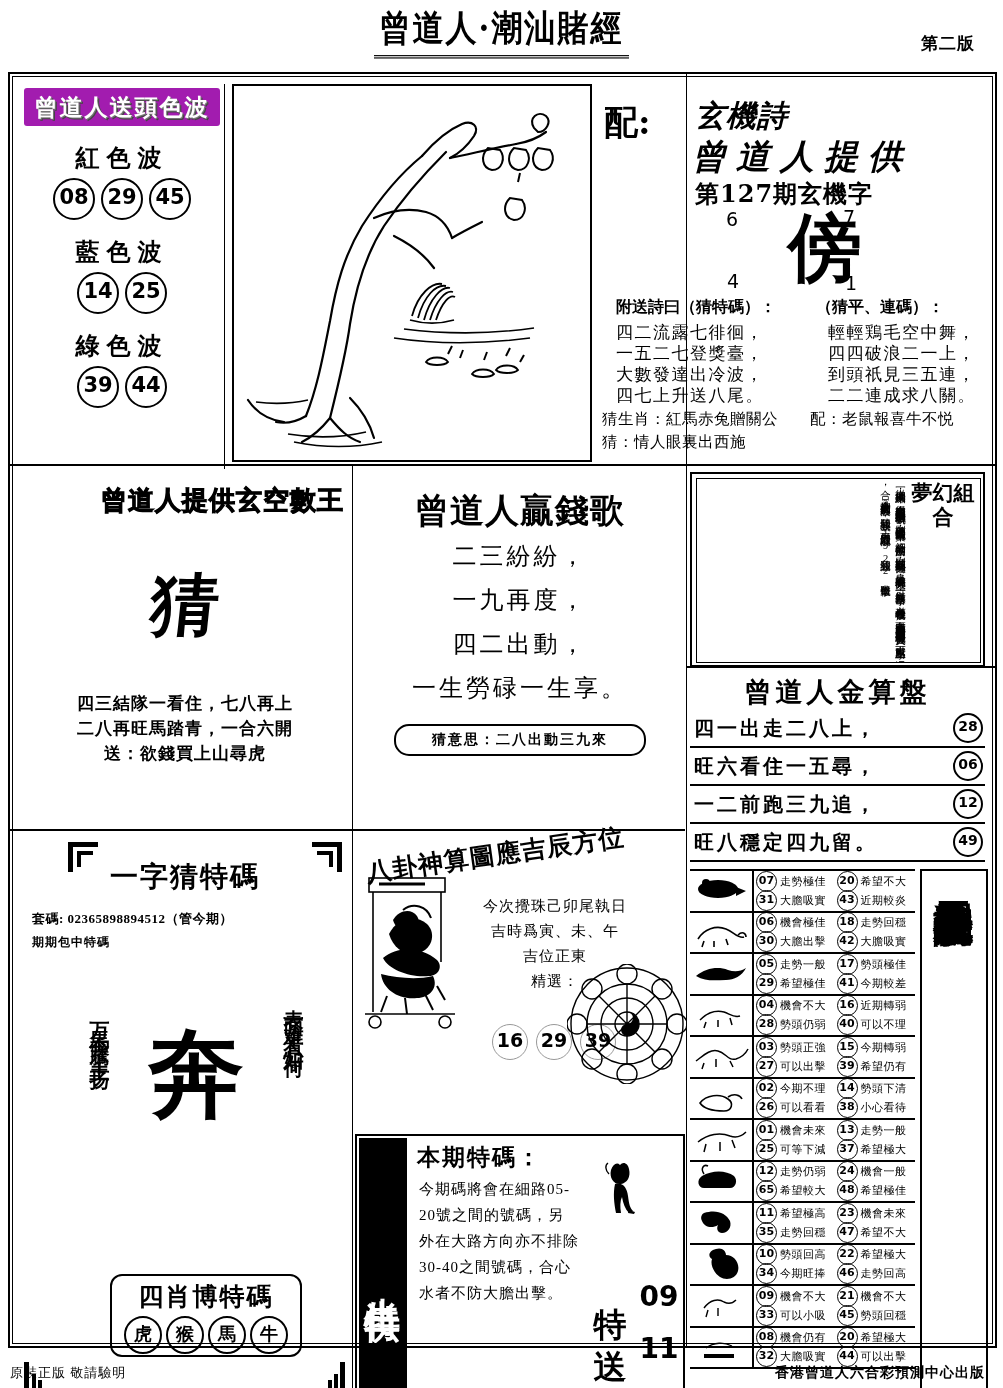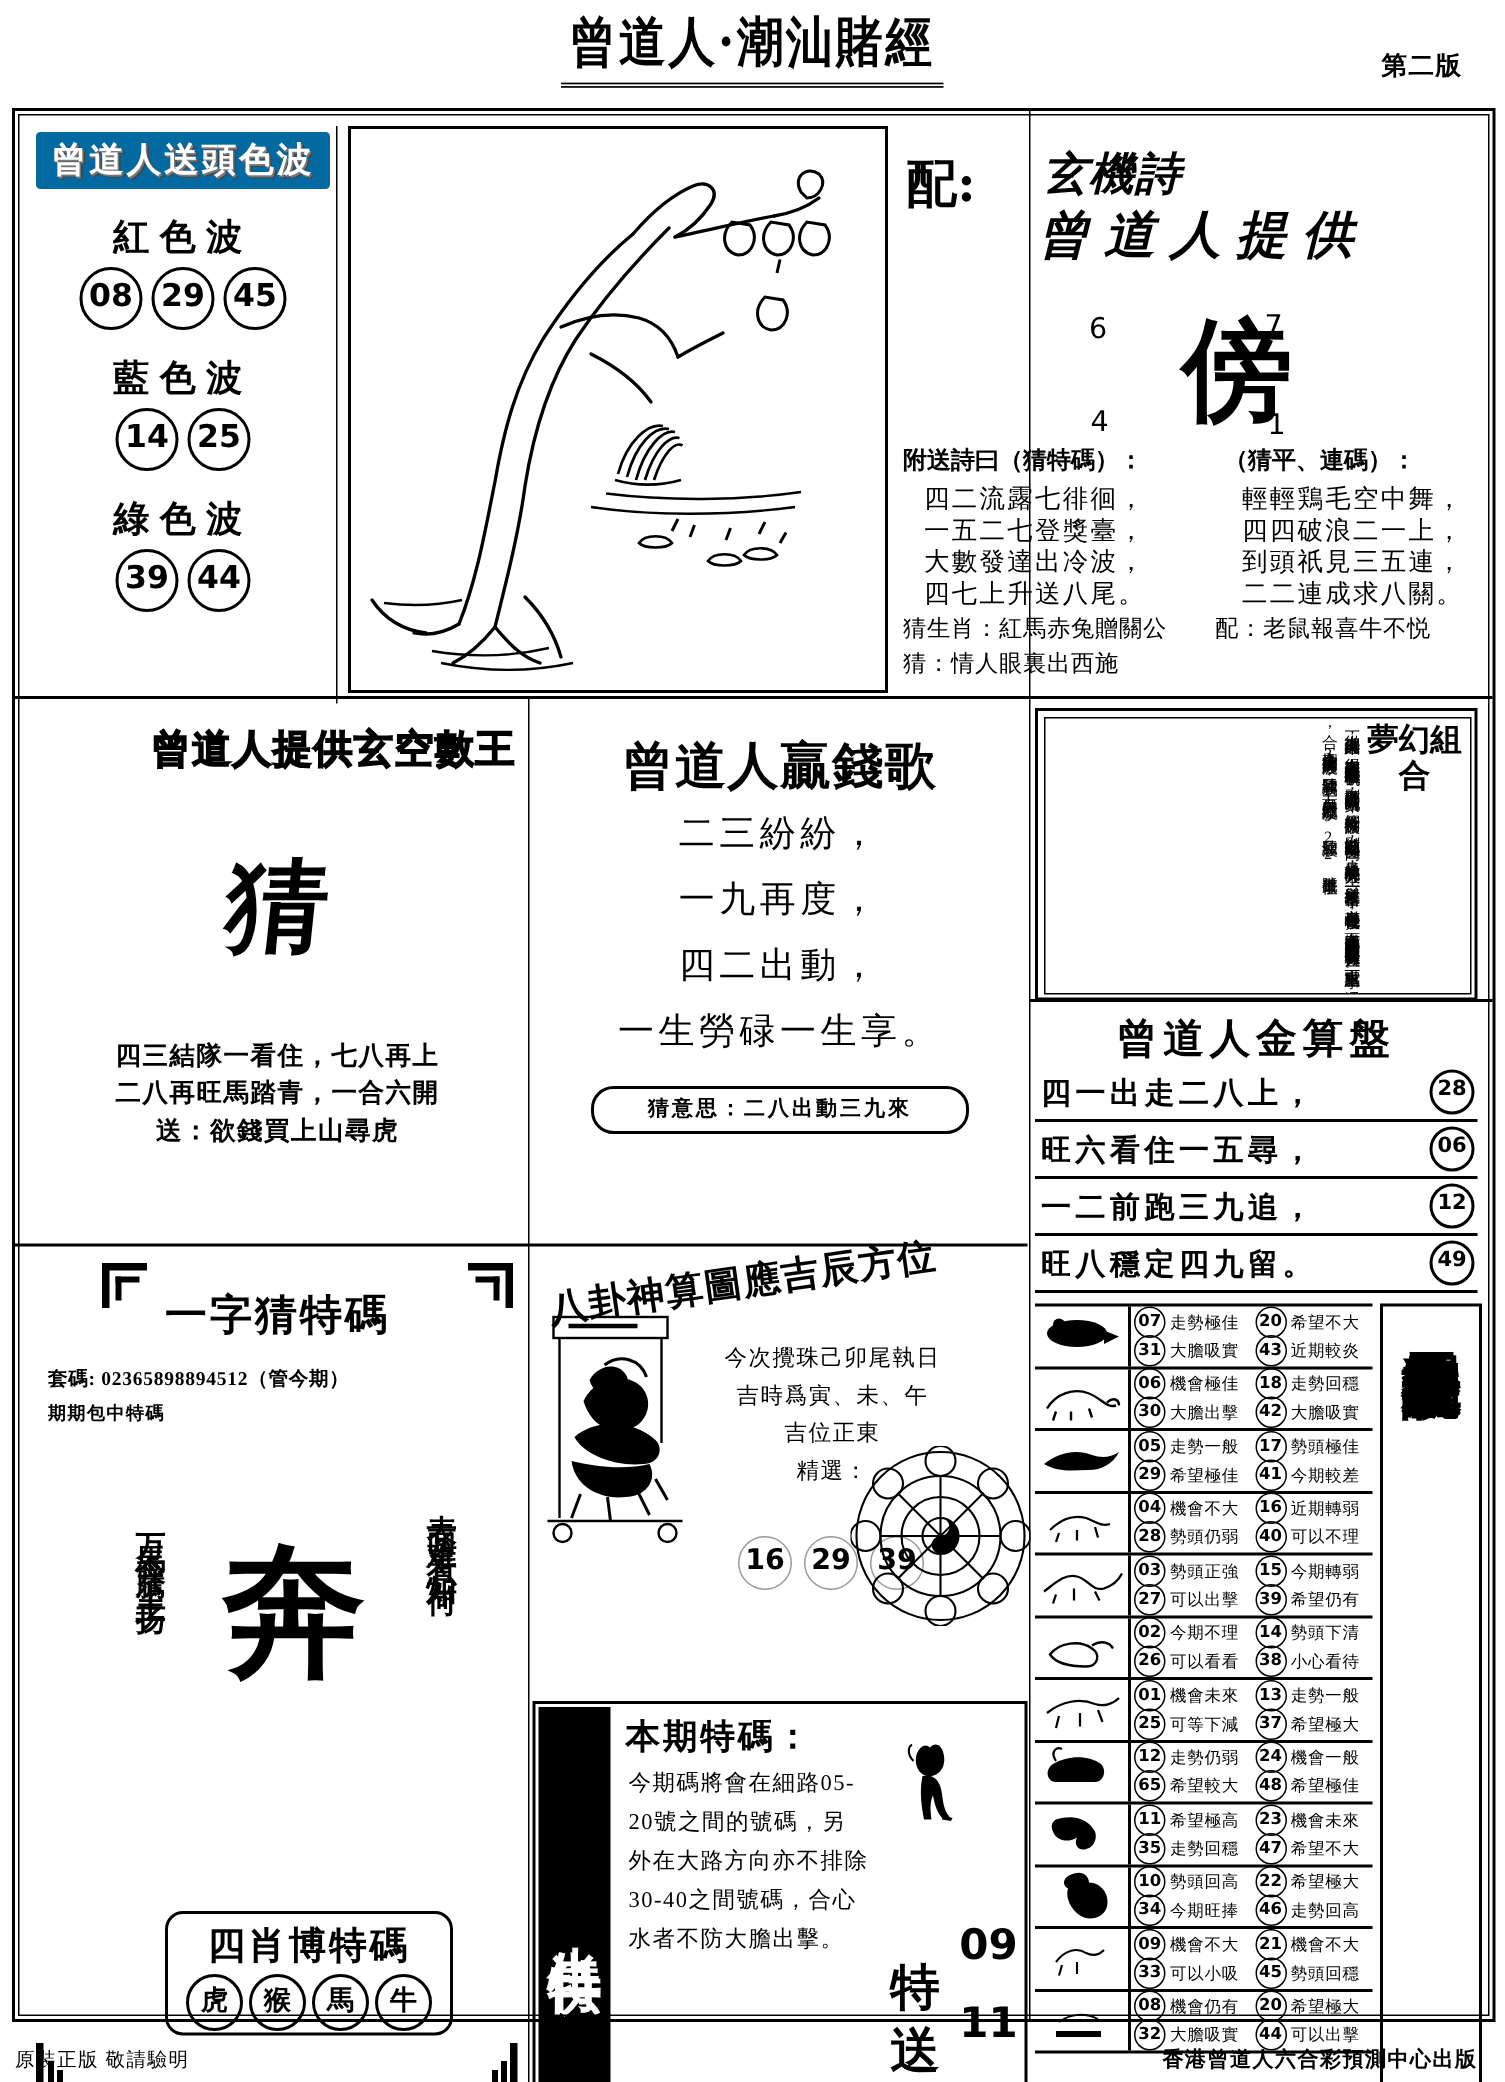--- a/index.html
+++ b/index.html
@@ -37,21 +37,21 @@
     display:inline-block;border:1.6px solid #000;border-radius:50%;
     width:19px;height:19px;line-height:17px;text-align:center;
     font-size:11px;font-weight:bold;font-family:"DejaVu Sans",sans-serif;
     vertical-align:middle;
   }
 
   
   #waves{left:10px;top:10px;width:205px;height:385px;border-right:1px solid #000;}
   #waves-banner{
     margin:4px auto 0 auto;width:196px;height:38px;
-    background:#0369a1;color:#fff;text-align:center;line-height:38px;
+    background:#a21caf;color:#fff;text-align:center;line-height:38px;
     font-size:23px;font-weight:bold;letter-spacing:2px;
     font-family:"DejaVu Serif",serif;
     border-radius:3px;
     text-shadow:1px 1px 0 #777, 2px 2px 0 #444;
   }
   .wave-label{font-size:24px;font-weight:bold;letter-spacing:7px;margin:16px 0 4px 0;text-align:center;}
   .wave-row{text-align:center;}
 
   
   #pic{left:222px;top:10px;width:360px;height:378px;border:2px solid #000;background:#fff;}
@@ -62,21 +62,21 @@
   #o-xuanji{position:absolute;left:95px;top:14px;font-size:30px;font-weight:bold;letter-spacing:1px;font-style:italic;font-family:"DejaVu Serif",serif;}
   #o-provide{position:absolute;left:92px;top:52px;font-size:34px;font-weight:bold;letter-spacing:10px;font-style:italic;font-family:"DejaVu Serif",serif;}
   #o-issue{position:absolute;left:95px;top:96px;font-size:24px;font-weight:bold;letter-spacing:1px;font-family:"DejaVu Serif",serif;}
   #o-bigchar{position:absolute;left:140px;top:120px;width:170px;text-align:center;font-size:74px;font-weight:bold;line-height:90px;font-family:"DejaVu Serif",serif;}
   .corner-num{position:absolute;font-size:19px;font-family:"DejaVu Sans",sans-serif;}
   #cn-6{left:126px;top:126px;}
   #cn-7{left:243px;top:124px;}
   #cn-4{left:127px;top:188px;}
   #cn-1{left:245px;top:190px;}
   .poem-head{position:absolute;font-size:16px;font-weight:bold;}
-  #ph-left{left:2px;top:215px;}
+  #ph-left{left:16px;top:215px;}
   #ph-right{left:216px;top:215px;}
   .poem-col{position:absolute;font-size:17px;line-height:21px;letter-spacing:1.5px;}
   #pc-left{left:16px;top:240px;}
   #pc-right{left:228px;top:240px;}
   .poem-foot{position:absolute;font-size:15.5px;letter-spacing:0.5px;}
   #pf-1{left:2px;top:327px;}
   #pf-2{left:210px;top:327px;}
   #pf-3{left:2px;top:350px;}
 
   
@@ -268,20 +268,21 @@
             <path d="M272 270 l4 -8"></path>
           <path d="M286 276 l4 -7"></path>
         </g>
       </svg>
     </div>
 
     <div class="blk" id="oracle">
       <div id="o-pei">配:</div>
       <div id="o-xuanji">玄機詩</div>
       <div id="o-provide">曾道人提供</div>
+      <div id="o-issue">第127期玄機字</div>
       <div id="o-bigchar">傍</div>
       <div class="corner-num" id="cn-6">6</div>
       <div class="corner-num" id="cn-7">7</div>
       <div class="corner-num" id="cn-4">4</div>
       <div class="corner-num" id="cn-1">1</div>
 
       <div class="poem-head" id="ph-left">附送詩曰（猜特碼）：</div>
       <div class="poem-head" id="ph-right">（猜平、連碼）：</div>
 
       <div class="poem-col" id="pc-left">

